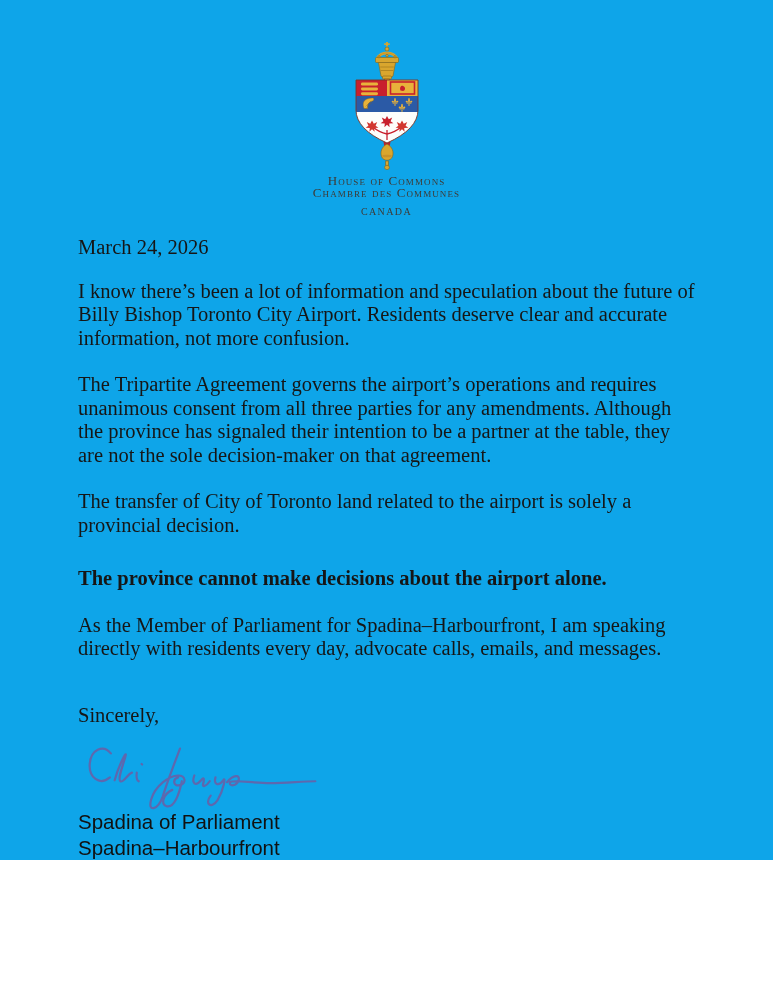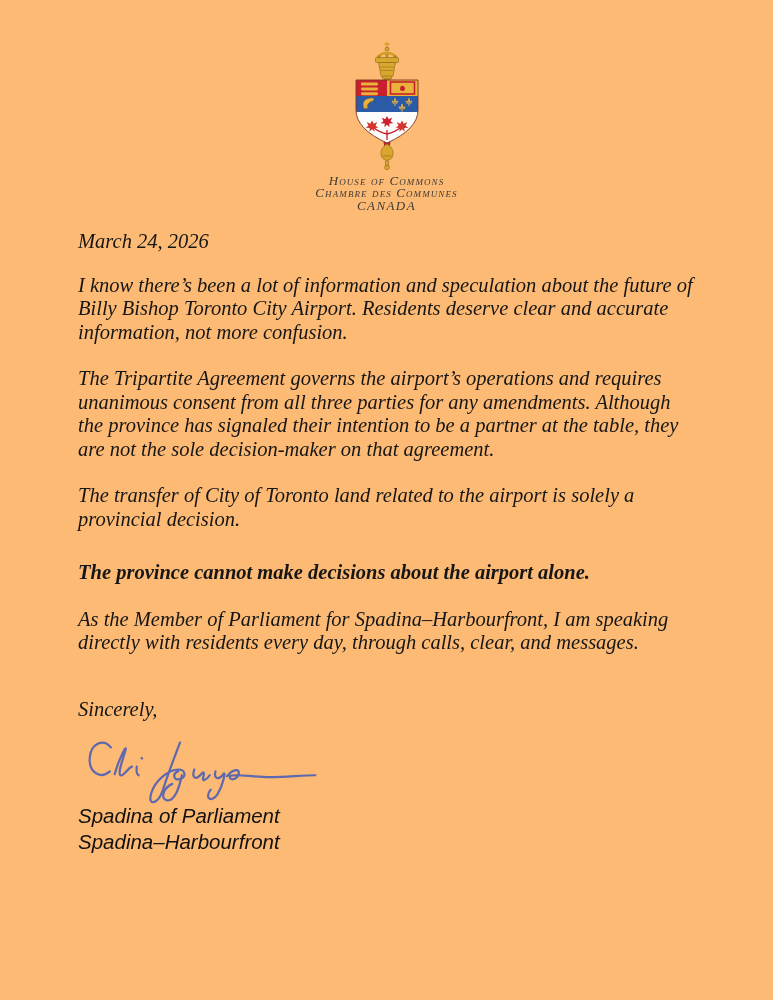--- a/index.html
+++ b/index.html
@@ -1,38 +1,37 @@
 <!DOCTYPE html>
 <html><head>
 <meta charset="utf-8">
 <style>
   html,body { margin:0; padding:0; background:#ffffff; }
   .page {
     position:relative;
-    width:773px; height:1000px;
-    background:#fdba74;
+    width:773px; height:860px;
+    background:#0ea5e9;
     font-family:"Liberation Serif", serif;
     color:#161616;
     overflow:hidden;
-    font-style:italic;
   }
   
   .letterhead { text-align:center; padding-top:42px; color:#3f3a35; }
   .crest { display:block; margin:0 auto 3px auto; }
   .lh-sm {
     font-variant: small-caps;
     font-size:13px;
     letter-spacing:1.1px;
     line-height:11.5px;
   }
   .lh-ca {
-    font-size:13px;
+    font-size:10px;
     letter-spacing:1.4px;
     line-height:13px;
-    margin-top:1px;
+    margin-top:7px;
   }
   
   .body {
     padding:18px 73px 0 78px;
     font-size:20.5px;
     line-height:23.5px;
   }
   .body p { margin:0 0 23px 0; }
   p.date { margin-bottom:20px; }
   p.bold { font-weight:bold;margin-top:30px; }
@@ -141,21 +140,21 @@
     <div class="lh-ca">CANADA</div>
   </header>
 
   <main class="body">
     <p class="date">March 24, 2026</p>
 
     <p>I know there’s been a lot of information and speculation about the future of Billy Bishop Toronto City Airport. Residents deserve clear and accurate information, not more confusion.</p>
     <p>The Tripartite Agreement governs the airport’s operations and requires unanimous consent from all three parties for any amendments. Although the province has signaled their intention to be a partner at the table, they are not the sole decision-maker on that agreement.</p>
     <p>The transfer of City of Toronto land related to the airport is solely a provincial decision.</p>
     <p class="bold">The province cannot make decisions about the airport alone.</p>
-    <p>As the Member of Parliament for Spadina–Harbourfront, I am speaking directly with residents every day, through calls, clear, and messages.</p>
+    <p>As the Member of Parliament for Spadina–Harbourfront, I am speaking directly with residents every day, advocate calls, emails, and messages.</p>
 
     <p class="closing">Sincerely,</p>
 
     <svg class="signature-svg" width="250" height="72" viewBox="0 0 250 75">
       <g fill="none" stroke="#5e68ae" stroke-width="2.3" stroke-linecap="round" stroke-linejoin="round">
 
         <path d="M29,15 C21,5 8,11 7,26 C6,40 17,49 28,40"></path>
 
         <path d="M33,43 C38,25 47,9 44,19 C41,29 36,42 39,44 C42,46 46,37 51,35"></path>
 

